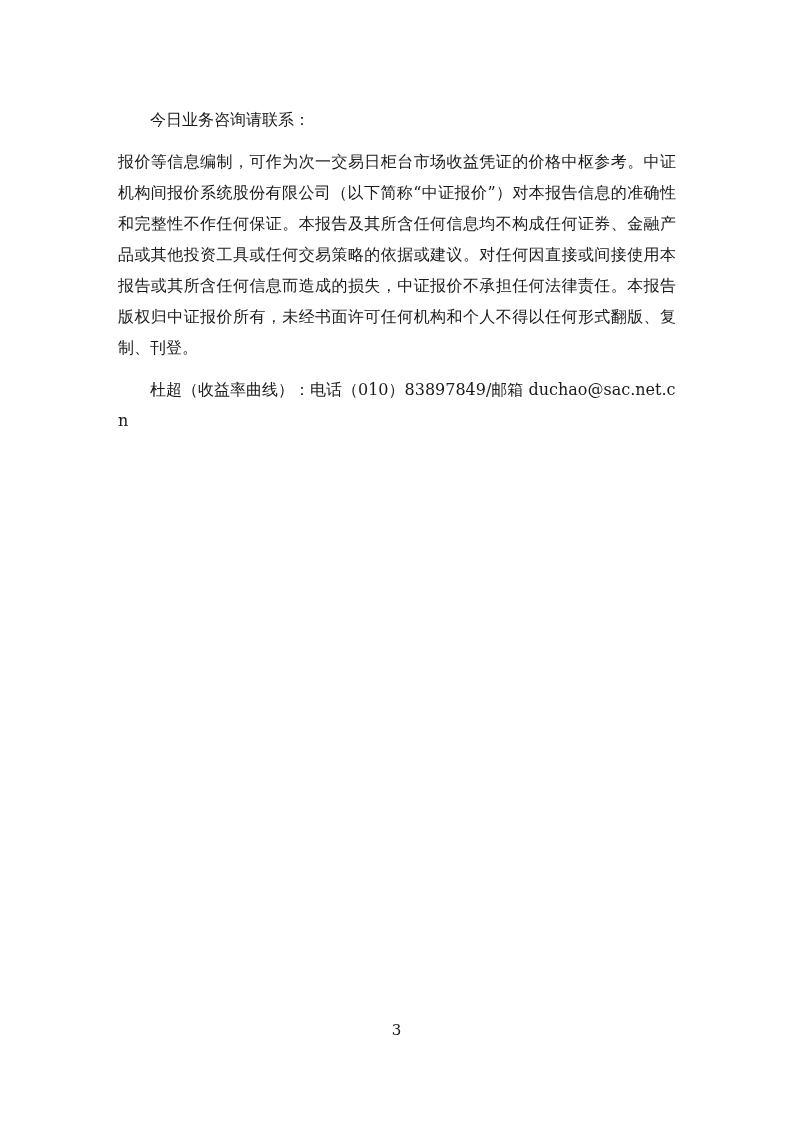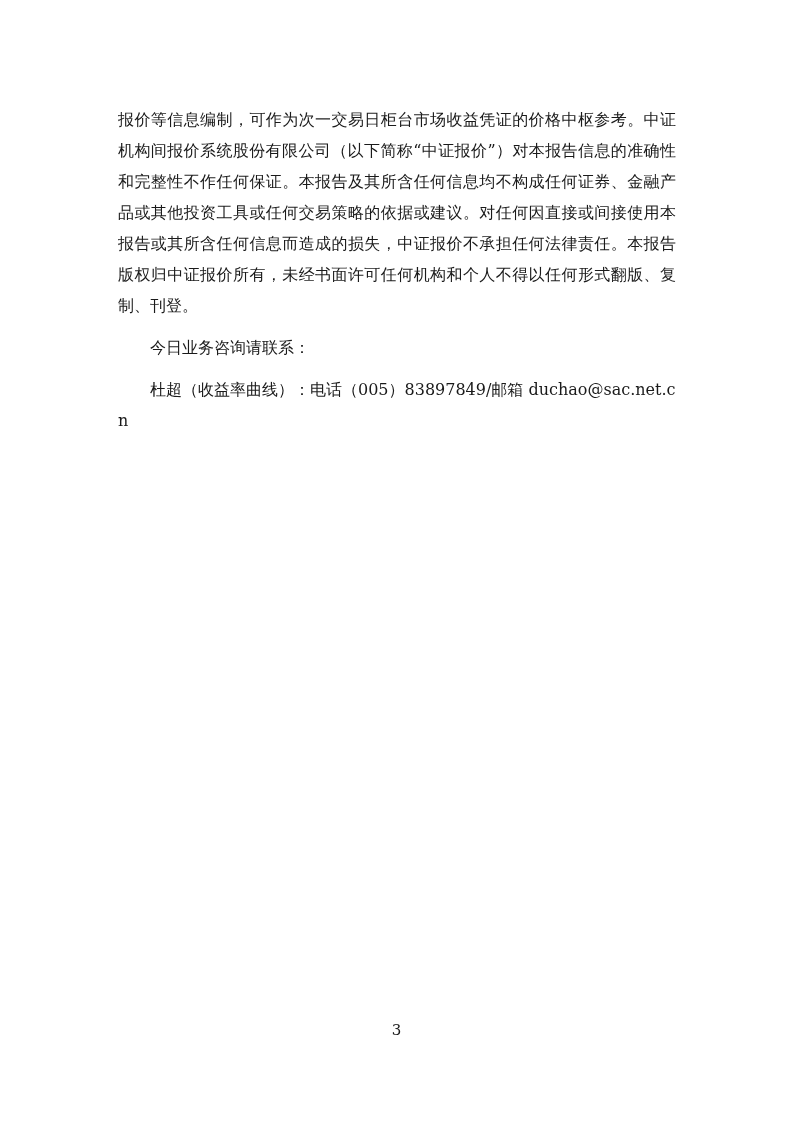--- a/index.html
+++ b/index.html
@@ -46,18 +46,18 @@
     font-size: 15px;
     line-height: 18px;
     color: #1a1a1a;
   }
 </style>
 </head>
 <body>
 
 <div class="page">
   <div class="content">
+    <p class="para indent">今日业务咨询请联系：</p>
     <p class="para no-indent">报价等信息编制，可作为次一交易日柜台市场收益凭证的价格中枢参考。中证机构间报价系统股份有限公司（以下简称“中证报价”）对本报告信息的准确性和完整性不作任何保证。本报告及其所含任何信息均不构成任何证券、金融产品或其他投资工具或任何交易策略的依据或建议。对任何因直接或间接使用本报告或其所含任何信息而造成的损失，中证报价不承担任何法律责任。本报告版权归中证报价所有，未经书面许可任何机构和个人不得以任何形式翻版、复制、刊登。</p>
-    <p class="para indent">今日业务咨询请联系：</p>
-    <p class="para indent">杜超（收益率曲线）：电话（005）83897849/邮箱 duchao@sac.net.cn</p>
+    <p class="para indent">杜超（收益率曲线）：电话（010）83897849/邮箱 duchao@sac.net.cn</p>
   </div>
   <div class="page-number">3</div>
 </div>
 
 </body></html>

